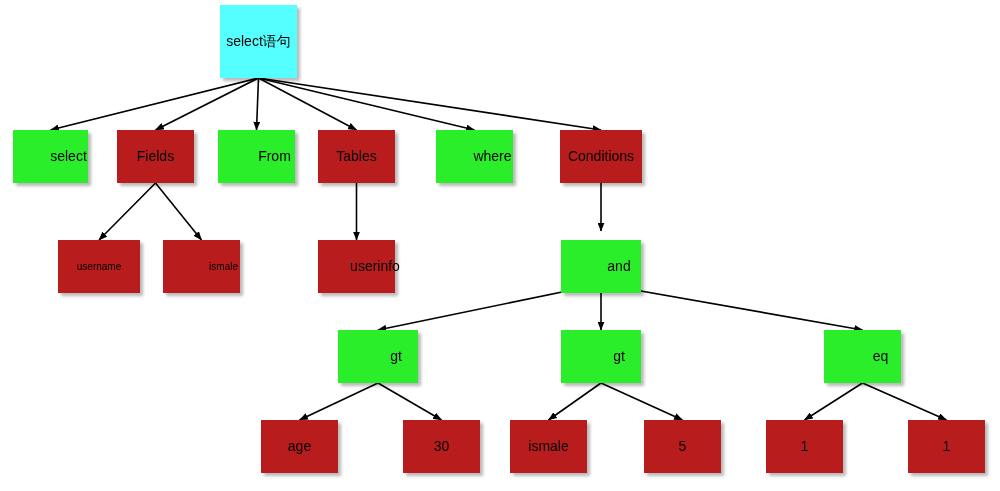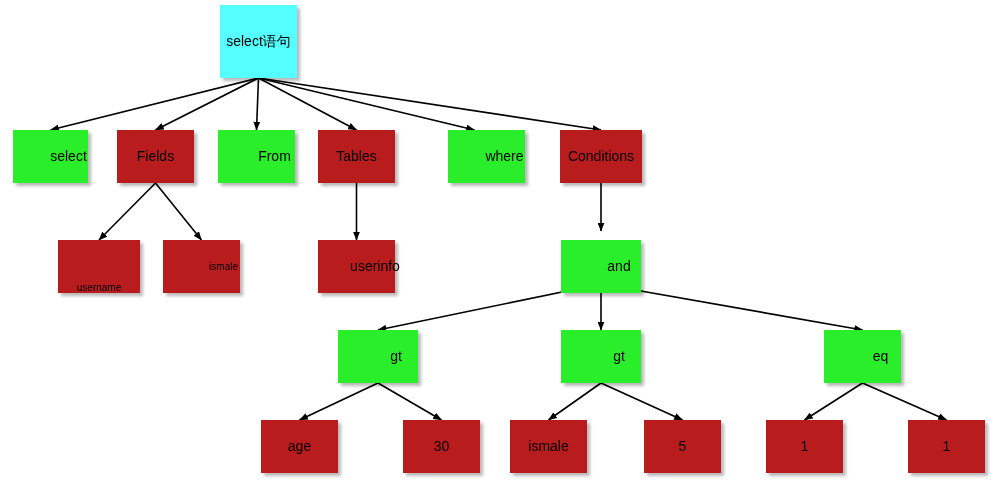--- a/index.html
+++ b/index.html
@@ -89,27 +89,27 @@
       </div>
       <div class="node fill-gray fs-med" style="left: 117px; top: 130px; width: 77px; height: 53px;">
         <span class="node-label">Fields</span>
       </div>
       <div class="node fill-green fs-med" style="left: 218px; top: 130px; width: 77px; height: 53px;">
         <span class="node-label">From</span>
       </div>
       <div class="node fill-gray fs-med" style="left: 318px; top: 130px; width: 77px; height: 53px;">
         <span class="node-label">Tables</span>
       </div>
-      <div class="node fill-green fs-med" style="left: 448px; top: 130px; width: 77px; height: 53px;">
+      <div class="node fill-green fs-med" style="left: 436px; top: 130px; width: 77px; height: 53px;">
         <span class="node-label">where</span>
       </div>
       <div class="node fill-gray fs-med" style="left: 560px; top: 130px; width: 82px; height: 53px;">
         <span class="node-label">Conditions</span>
       </div>
-      <div class="node fill-gray fs-sm" style="left: 58px; top: 240px; width: 82px; height: 53px; align-items: flex-end;">
+      <div class="node fill-gray fs-sm" style="left: 58px; top: 240px; width: 82px; height: 53px;">
         <span class="node-label">username</span>
       </div>
       <div class="node fill-gray fs-sm" style="left: 163px; top: 240px; width: 77px; height: 53px; justify-content: flex-end;">
         <span class="node-label">ismale</span>
       </div>
       <div class="node fill-gray fs-med" style="left: 318px; top: 240px; width: 77px; height: 53px; padding-left: 37px;">
         <span class="node-label">userinfo</span>
       </div>
       <div class="node fill-green fs-med" style="left: 561px; top: 231px; width: 80px; height: 53px; margin-top: 9px;">
         <span class="node-label">and</span>

